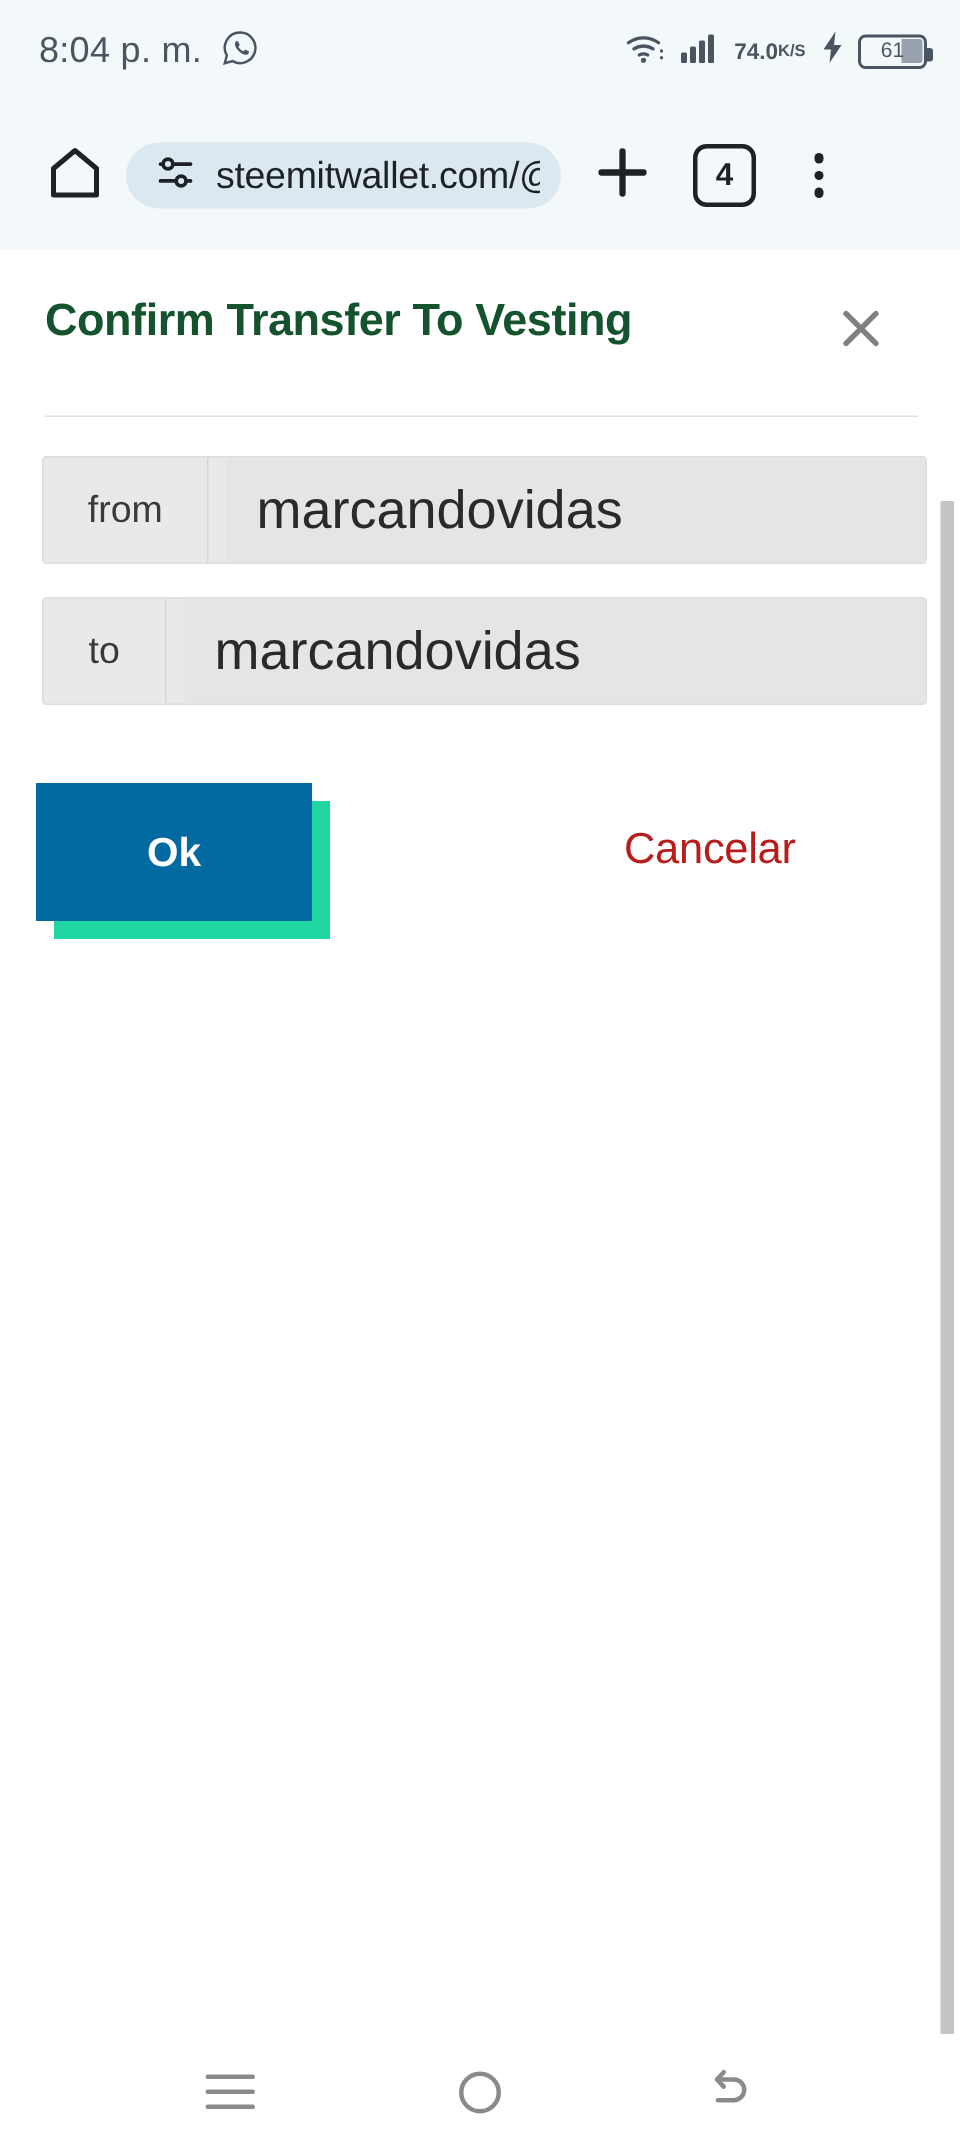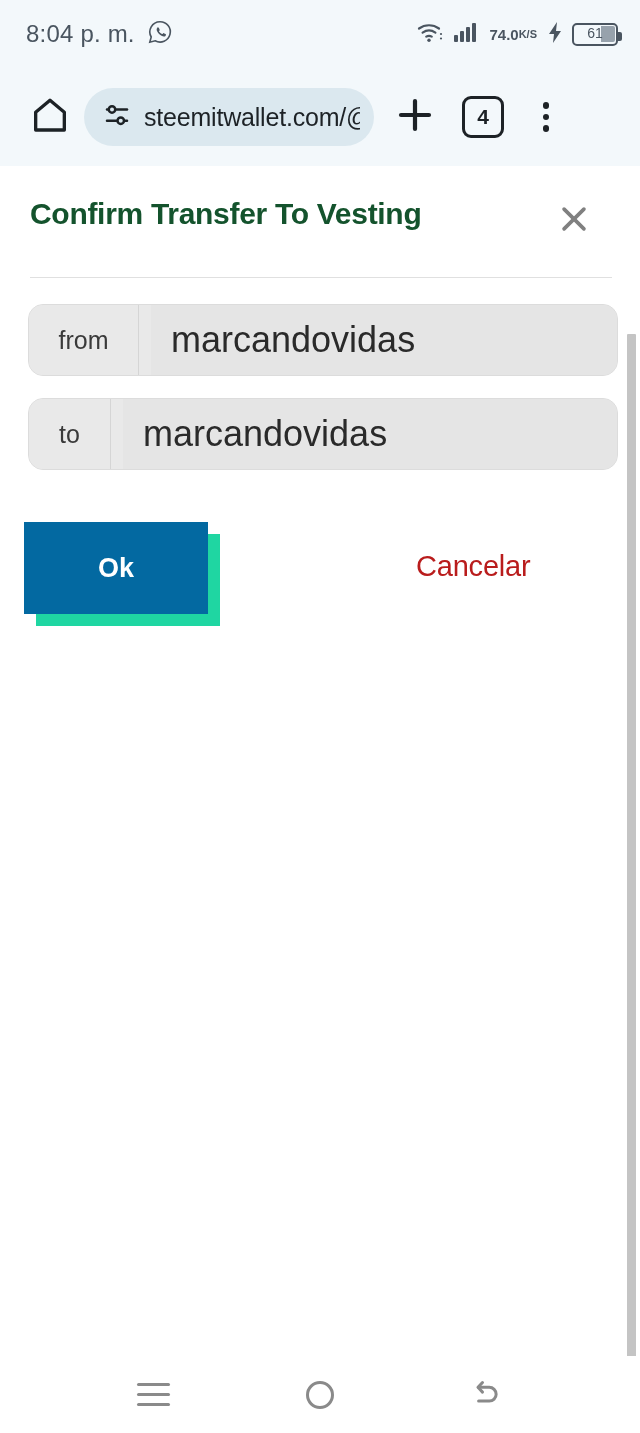--- a/index.html
+++ b/index.html
@@ -41,21 +41,21 @@
   .batt-num{ position:relative; font-size:14px; color:#4a5560; font-weight:500; z-index:2;}
 
   
   .toolbar{
     position:absolute; top:68px; left:0; width:640px; height:98px;
     background:#f3f8fb;
     display:flex; align-items:center; padding:0 18px 0 22px; gap:0;
   }
   .tb-home{ width:56px; display:flex; align-items:center; justify-content:center; }
   .urlpill{
-    flex:1; height:58px; background:#dbe8ef; border-radius:29px;
+    flex:1; height:44px; background:#dbe8ef; border-radius:29px;
     display:flex; align-items:center; padding:0 14px 0 18px; gap:12px;
     margin:0 8px 0 6px; overflow:hidden; max-width:290px;
   }
   .url-text{
     font-size:25px; color:#1d2226; white-space:nowrap; overflow:hidden;
     letter-spacing:-.2px;
   }
   .tb-plus{ width:66px; display:flex; align-items:center; justify-content:center;}
   .tb-tabs{ width:70px; display:flex; align-items:center; justify-content:center;}
   .tabbox{
@@ -84,21 +84,21 @@
     width:44px; height:44px; display:flex; align-items:center; justify-content:center;
     margin-top:3px; margin-right:16px;
   }
   .divider{
     height:1px; background:#e0e0e0; margin:34px 28px 0 30px;
   }
 
   .fields{ padding:26px 22px 0 28px; }
   .field-row{
     display:flex; align-items:stretch;
-    background:#e9e9e9; border:1px solid #dcdcdc; border-radius:15px;
+    background:#e9e9e9; border:1px solid #dcdcdc; border-radius:3px;
     margin-bottom:22px; height:72px; overflow:hidden;
   }
   .f-label{
     background:#e9e9e9; border-right:1px solid #d5d5d5;
     display:flex; align-items:center; justify-content:center;
     font-size:25px; color:#3a3a3a; padding:0 24px; flex:0 0 auto;
   }
   .f-value{
     flex:1; display:flex; align-items:center; padding-left:20px;
     font-size:36px; color:#2a2a2a; background:#e5e5e5;

